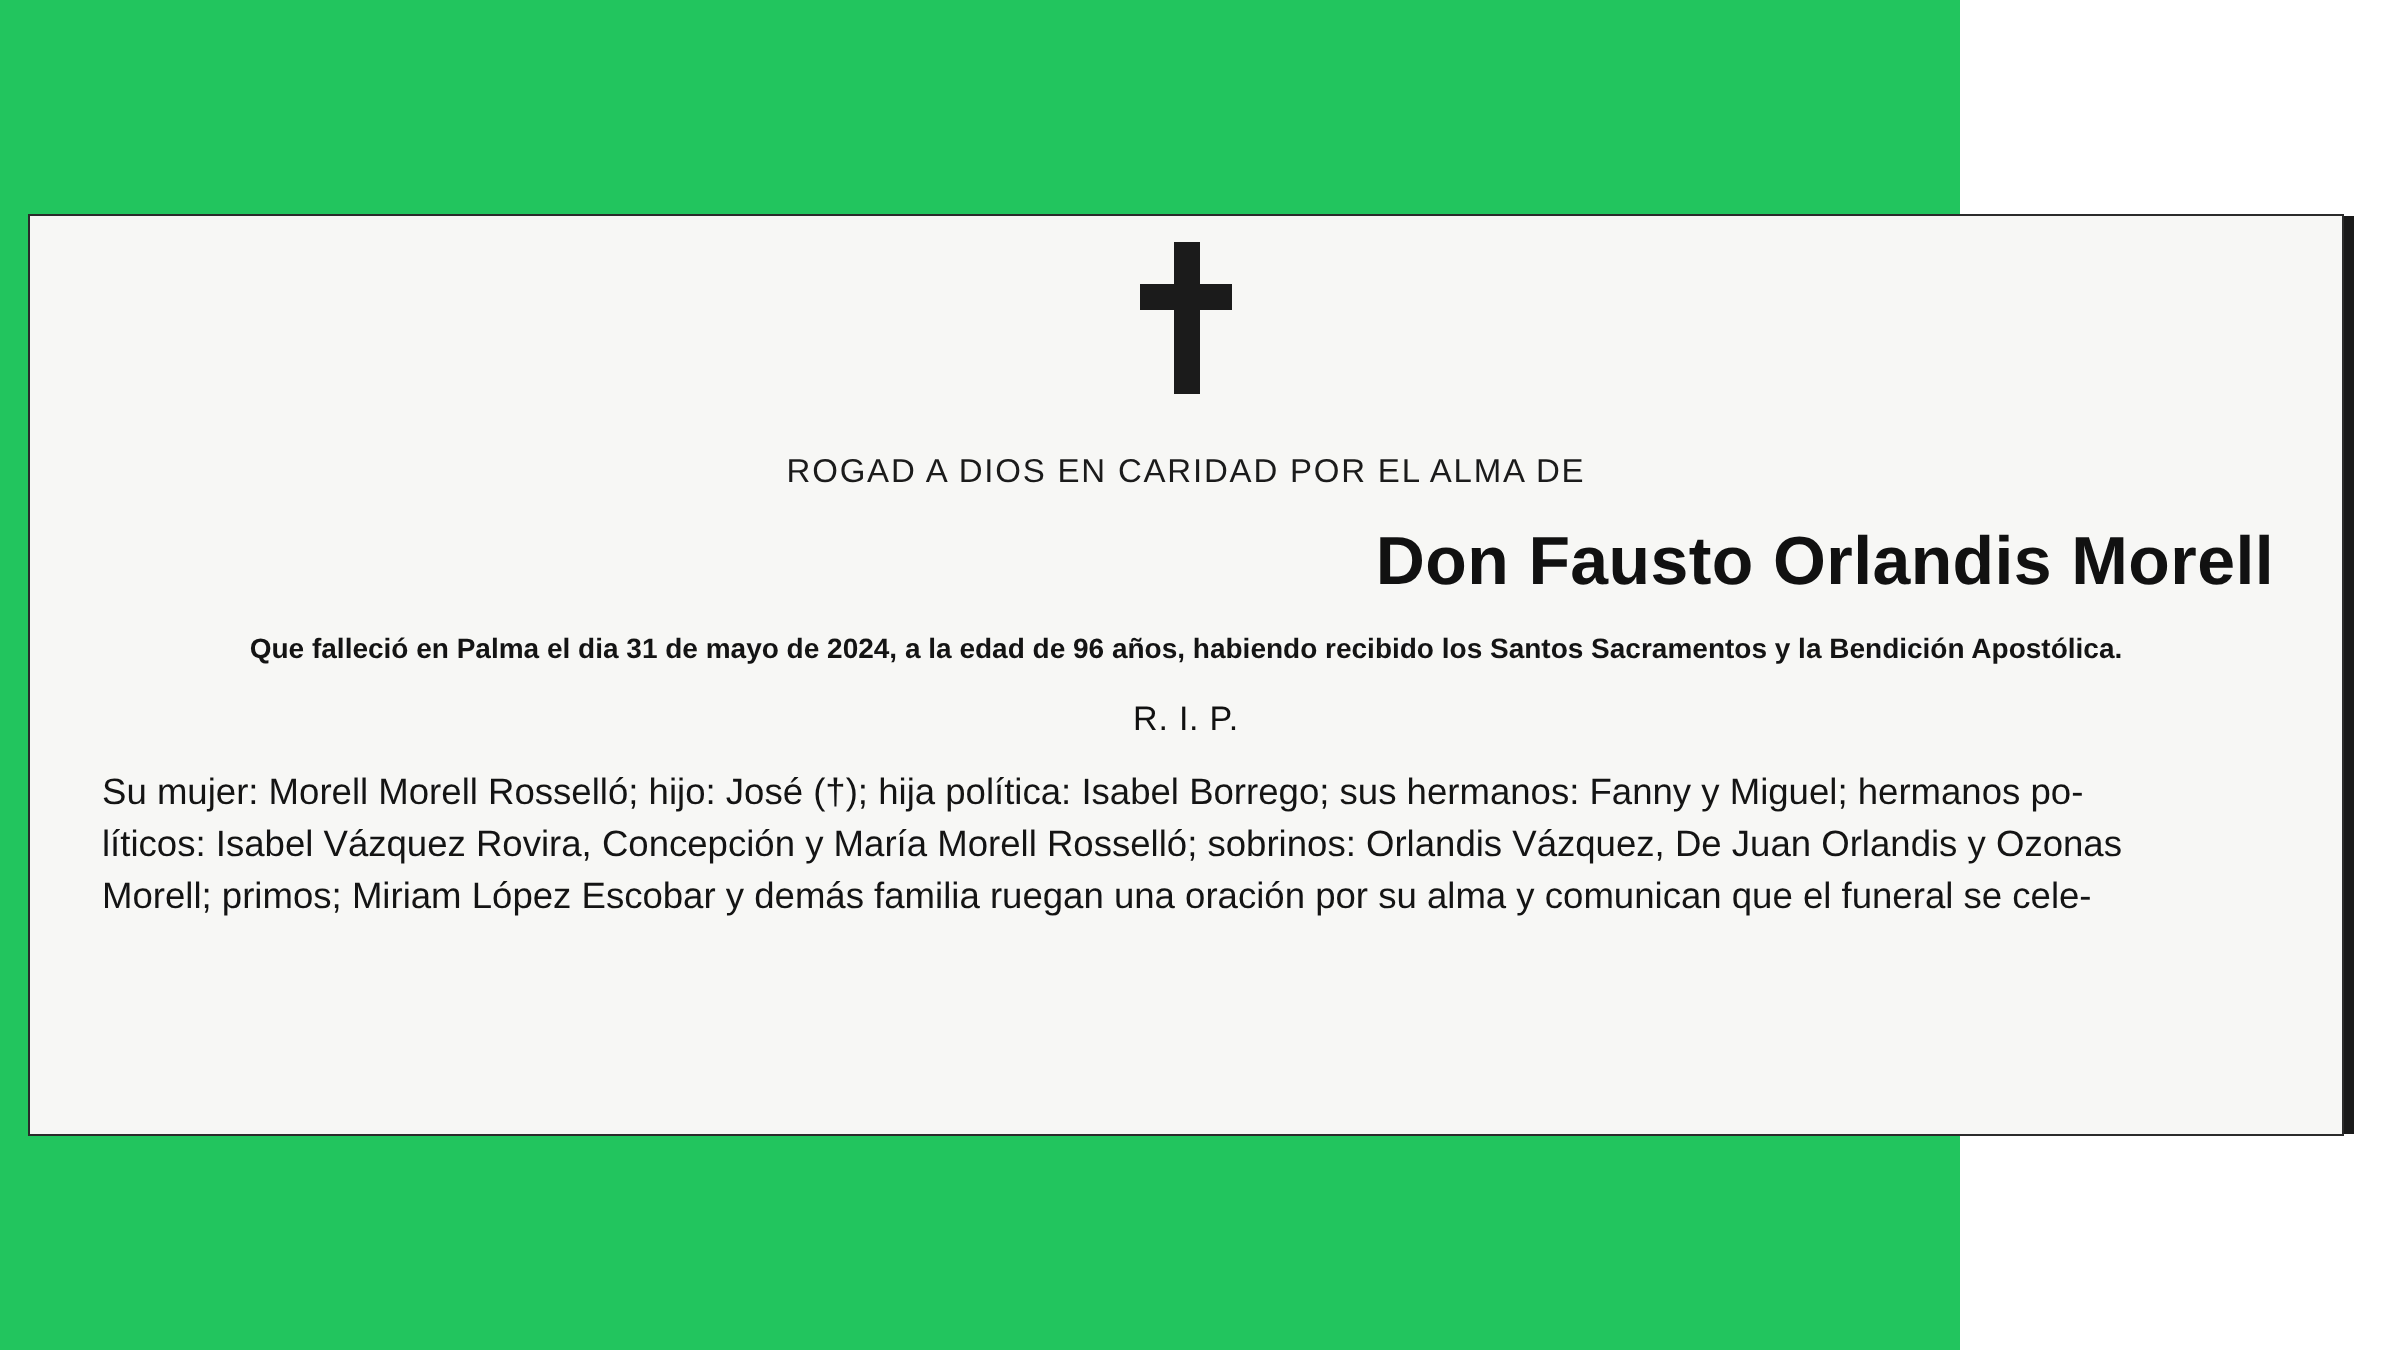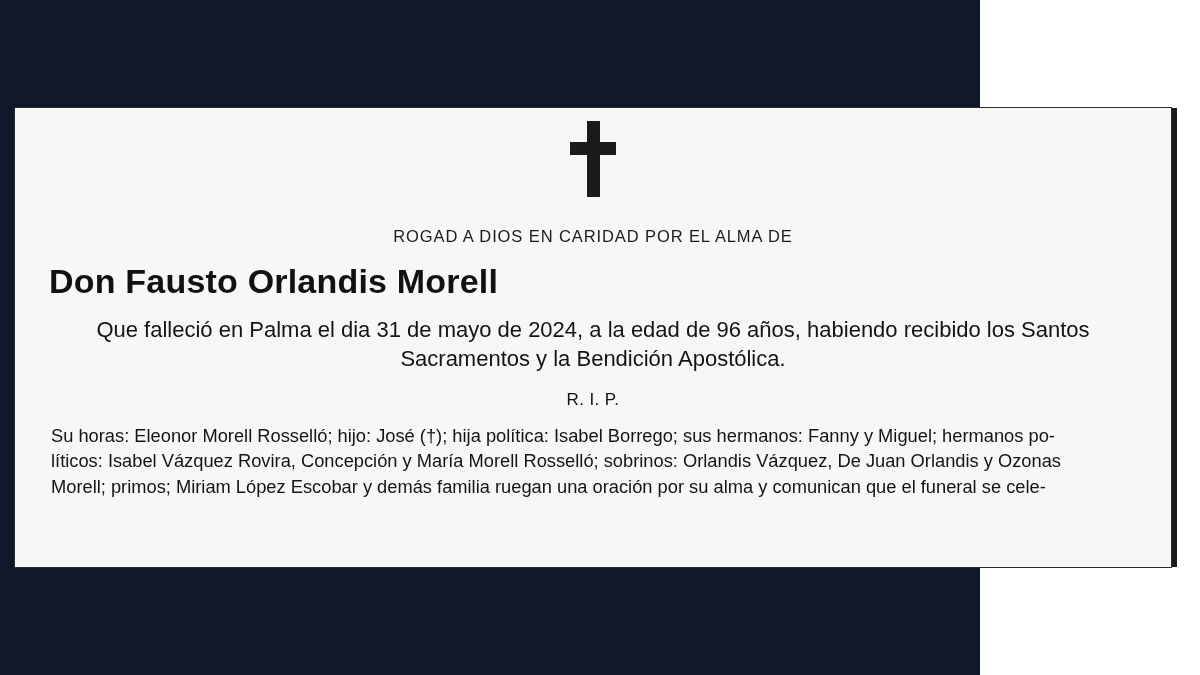--- a/index.html
+++ b/index.html
@@ -11,21 +11,21 @@
     width: 1200px;
     height: 675px;
     font-family: "Liberation Sans", sans-serif;
     color: #111111;
     overflow: hidden;
   }
   .page {
     position: relative;
     width: 980px;
     height: 675px;
-    background: #0f172a;
+    background: #22c55e;
   }
   .notice {
     position: absolute;
     left: 14px;
     top: 107px;
     width: 1158px;
     height: 461px;
     background: #f7f7f5;
     border: 1px solid #2b2b2b;
     box-sizing: border-box;
@@ -66,33 +66,34 @@
   }
   .eyebrow {
     text-align: center;
     font-size: 16.5px;
     letter-spacing: 0.9px;
     color: #1b1b1b;
     margin-top: 30px;
     font-weight: 400;
   }
   .name {
-    text-align: left;
+    text-align: right;
     font-size: 34px;
     font-weight: 700;
     color: #111111;
     margin-top: 16px;
     letter-spacing: 0.2px;
   }
   .died {
     text-align: center;
-    font-size: 22px;
+    font-size: 14px;
     line-height: 1.33;
     color: #141414;
     margin-top: 14px;
+    font-weight: bold;
   }
   .rip {
     text-align: center;
     font-size: 17px;
     font-weight: 400;
     color: #111111;
     margin-top: 16px;
     letter-spacing: 0.4px;
   }
   .body-text {
@@ -128,20 +129,20 @@
       <div class="name">Don Fausto Orlandis Morell</div>
 
       <div class="died">
         <span>Que falleció en Palma el dia 31 de mayo de 2024, a la edad de 96 años,</span>
         <span>habiendo recibido los Santos Sacramentos y la Bendición Apostólica.</span>
       </div>
 
       <div class="rip">R. I. P.</div>
 
       <div class="body-text">
-        <span>Su horas: Eleonor Morell Rosselló; hijo: José (†); hija política: Isabel Borrego; sus hermanos: Fanny y Miguel; hermanos po-</span>
+        <span>Su mujer: Morell Morell Rosselló; hijo: José (†); hija política: Isabel Borrego; sus hermanos: Fanny y Miguel; hermanos po-</span>
         <span>líticos: Isabel Vázquez Rovira, Concepción y María Morell Rosselló; sobrinos: Orlandis Vázquez, De Juan Orlandis y Ozonas</span>
         <span>Morell; primos; Miriam López Escobar y demás familia ruegan una oración por su alma y comunican que el funeral se cele-</span>
       </div>
 
     </div>
   </div>
 </div>
 
 </body></html>

